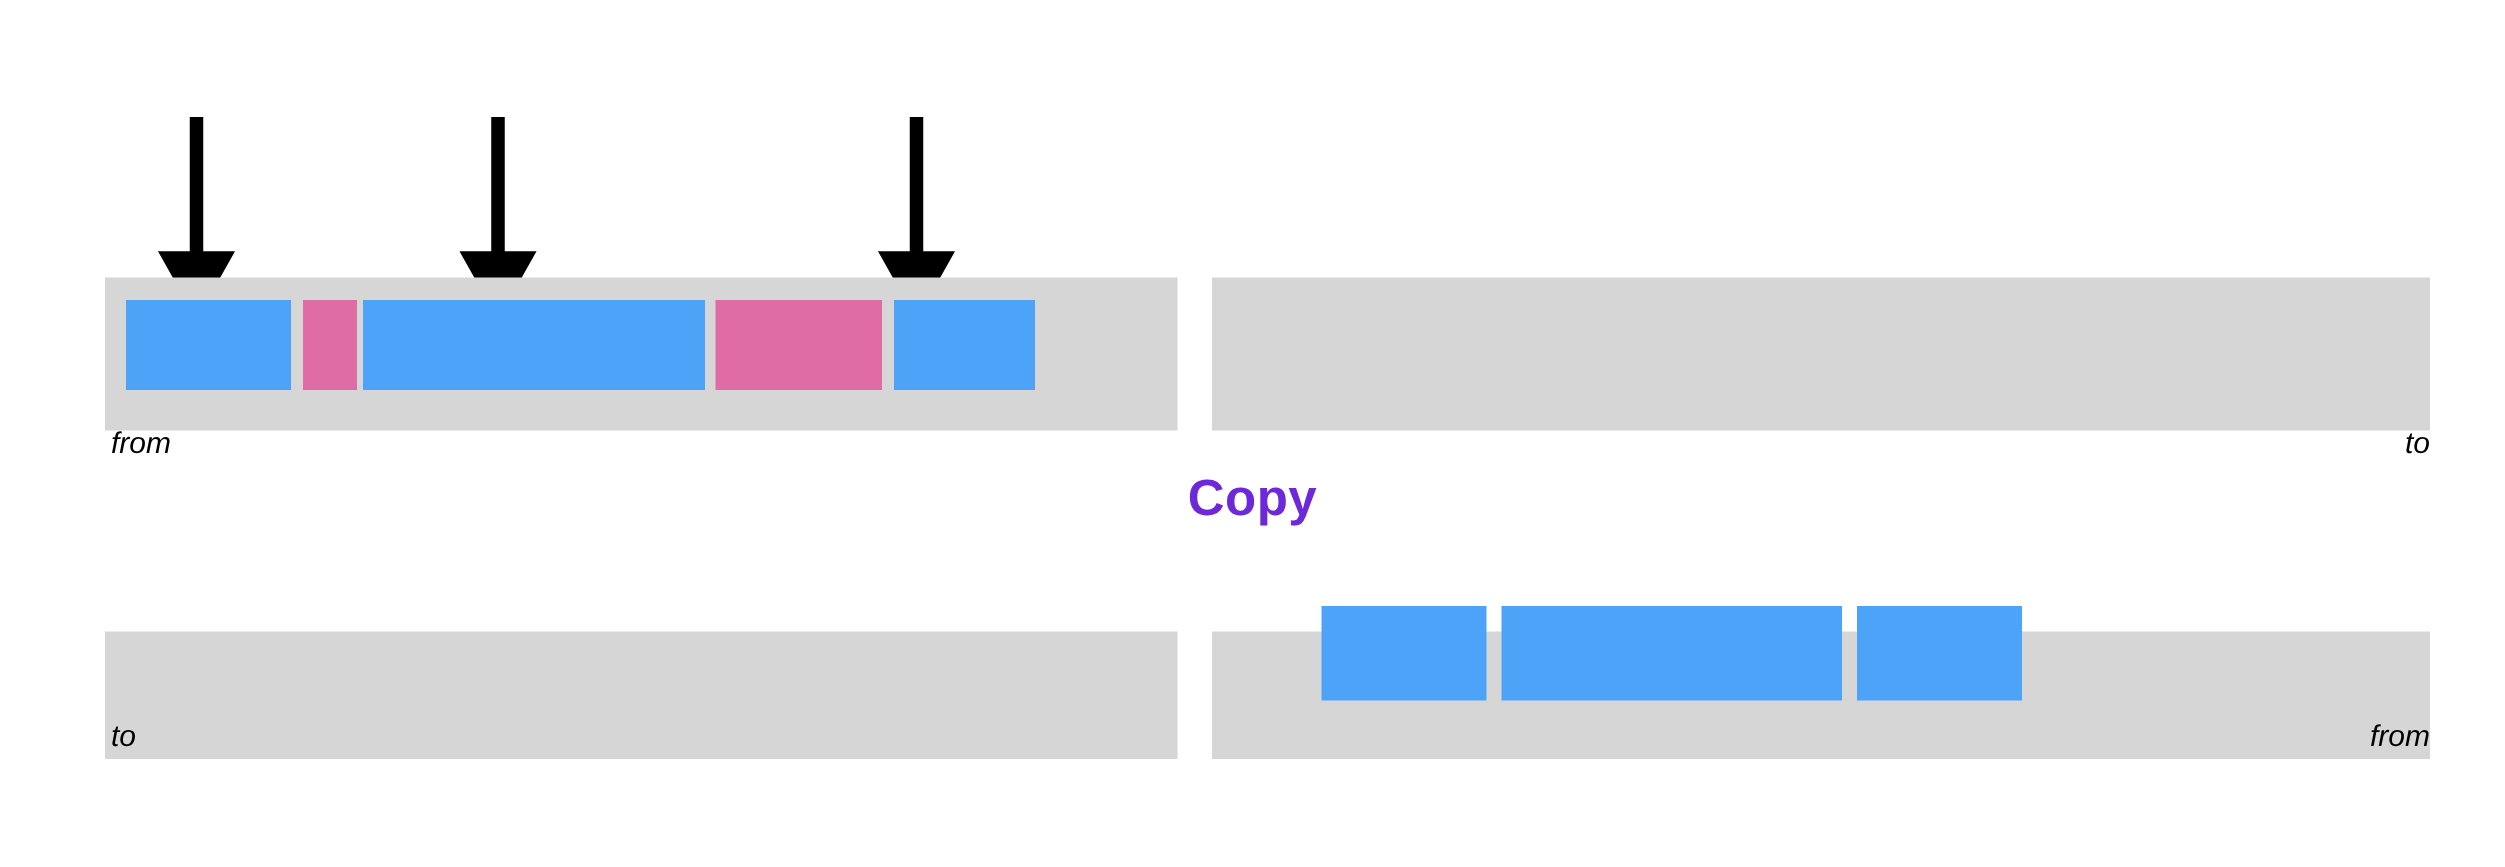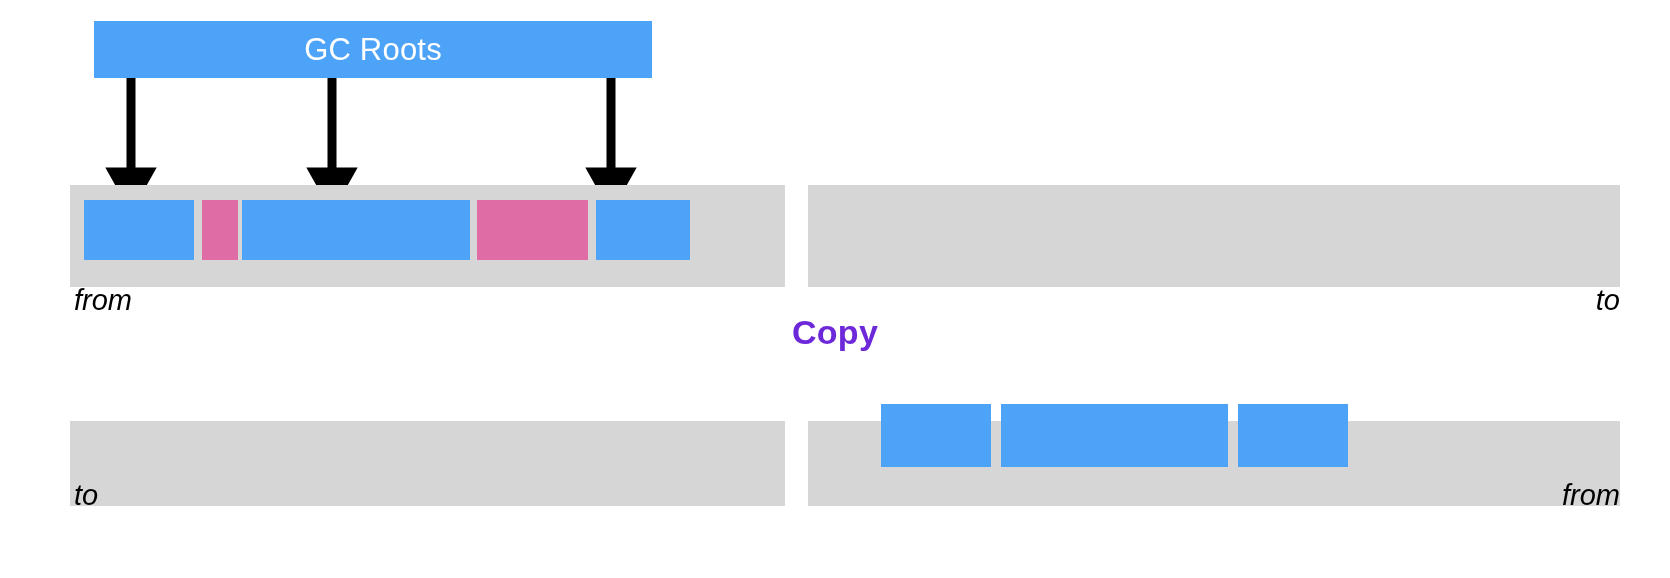--- a/index.html
+++ b/index.html
@@ -66,21 +66,21 @@
     position: absolute;
     top: 404px;
     height: 63px;
     background: #4da3f7;
   }
 
   .edge-label {
     position: absolute;
     font-family: "Liberation Sans", sans-serif;
     font-style: italic;
-    font-size: 29px;
+    font-size: 20px;
     color: #000000;
     line-height: 1;
     white-space: nowrap;
   }
   .label-from-top   { left: 74px;  top: 286px; }
   .label-to-top     { right: 50px; top: 286px; }
   .label-to-bot     { left: 74px;  top: 481px; }
   .label-from-bot   { right: 50px; top: 481px; }
 
   .op-label {
@@ -95,23 +95,20 @@
     color: #6d28d9;
     line-height: 1;
     letter-spacing: 0.3px;
   }
 </style>
 </head>
 <body>
 
 <div id="canvas">
 
-  <div class="gc-roots-box">
-    <span class="gc-roots-label">GC Roots</span>
-  </div>
 
   <svg class="arrow-svg" viewBox="0 0 1670 578" xmlns="http://www.w3.org/2000/svg">
     <g stroke="#000000" stroke-width="9" fill="#000000">
       <line x1="131" y1="78" x2="131" y2="188"></line>
       <polygon points="131,204 113,172 149,172"></polygon>
 
       <line x1="332" y1="78" x2="332" y2="188"></line>
       <polygon points="332,204 314,172 350,172"></polygon>
 
       <line x1="611" y1="78" x2="611" y2="188"></line>

